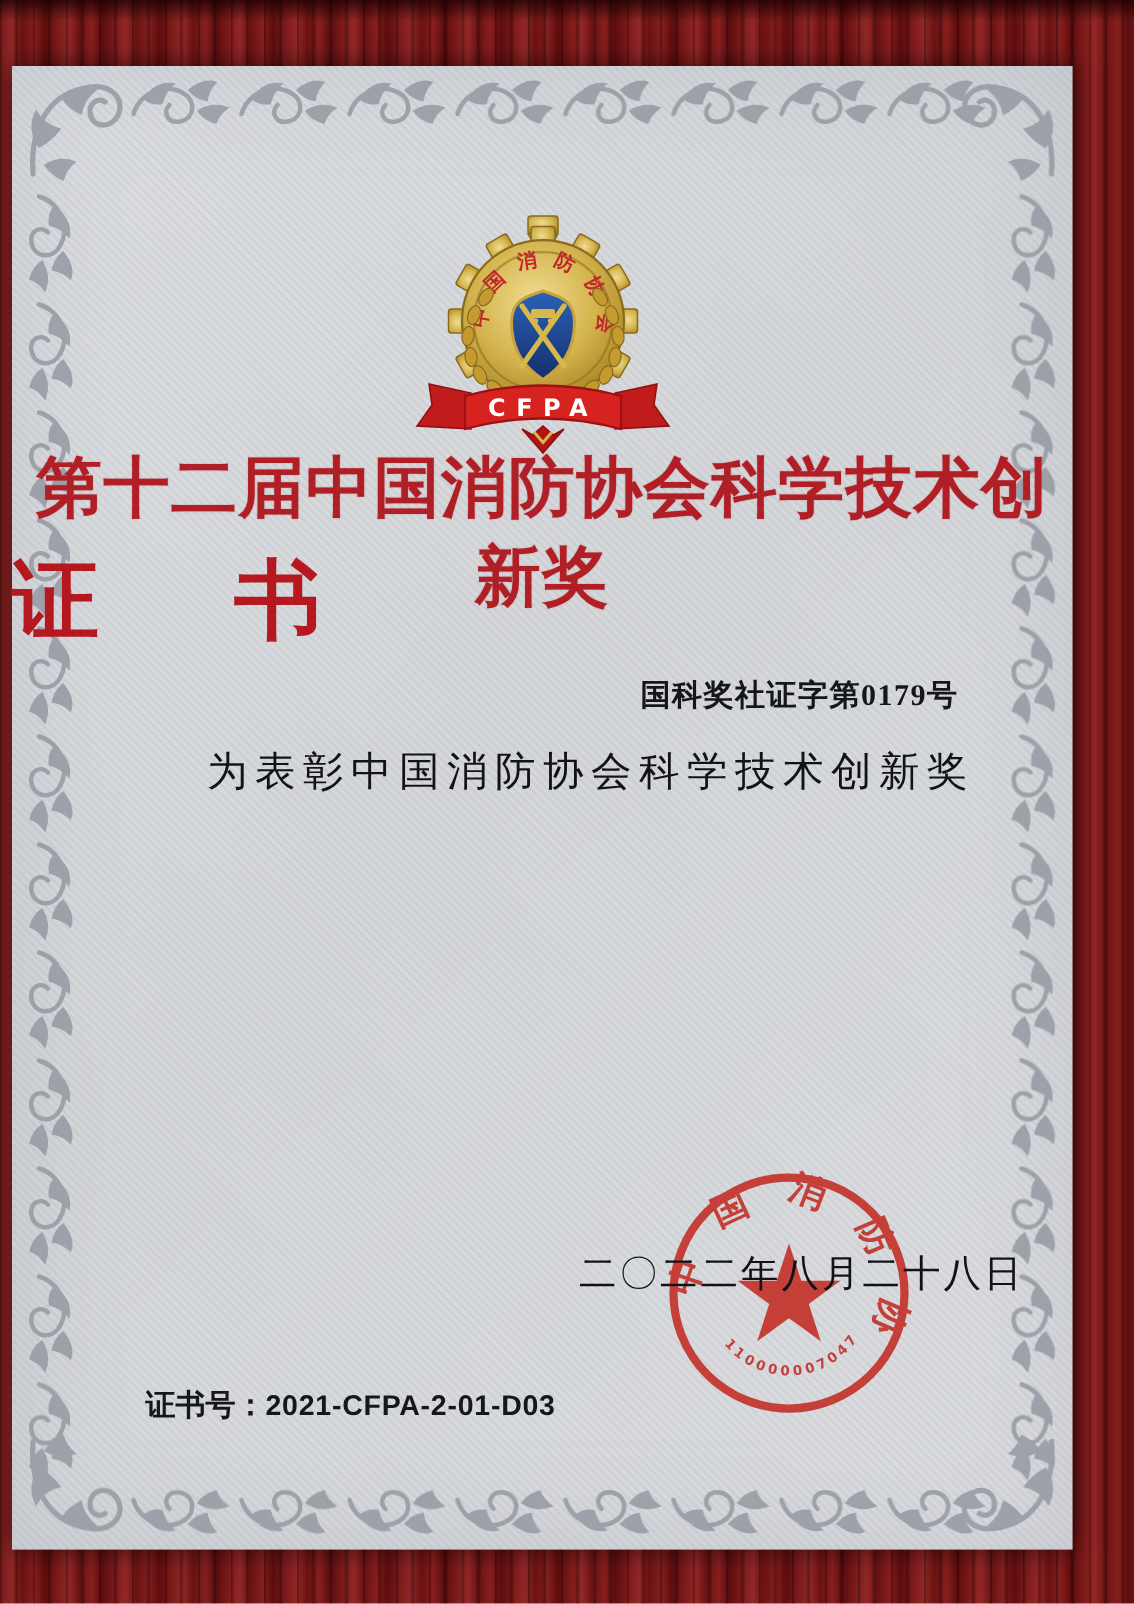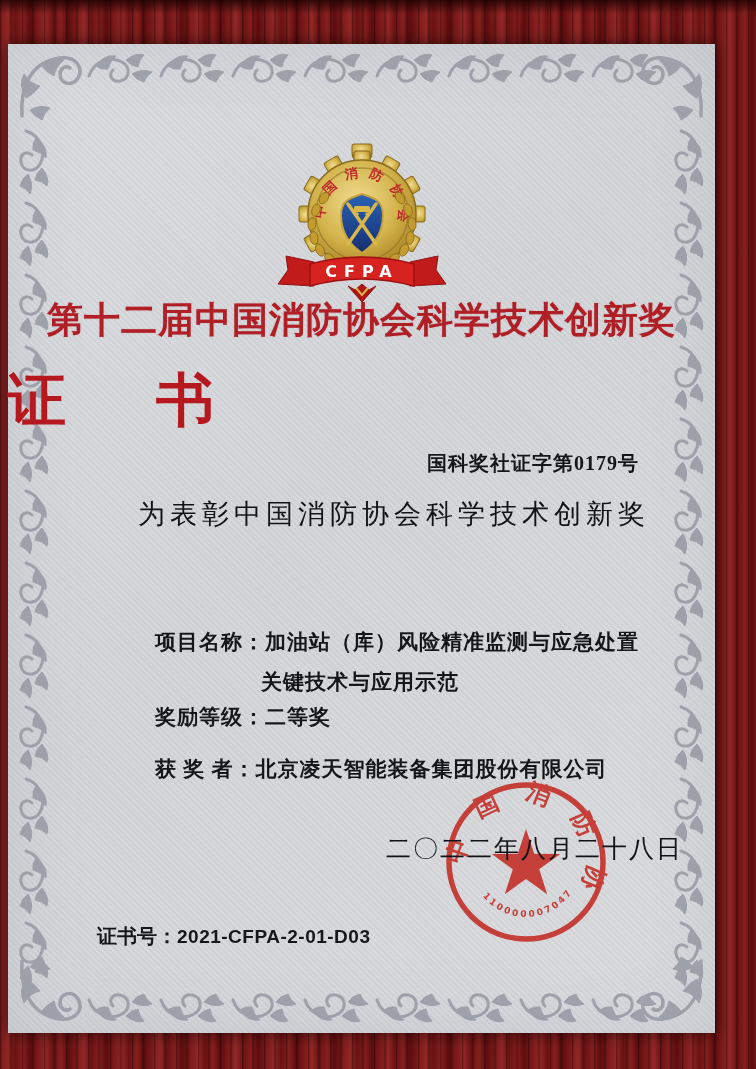--- a/index.html
+++ b/index.html
@@ -30,21 +30,21 @@
     box-shadow:0 0 16px rgba(0,0,0,.6), inset 0 0 70px rgba(150,155,168,.28);
     z-index:2;
   }
   .border-svg{position:absolute;left:0;top:0;}
   .content{position:absolute;inset:0;color:#17181c;}
 
   .emblem{position:absolute;left:50%;top:92px;transform:translateX(-50%);}
 
   .award-title{
     position:absolute;top:252px;left:0;width:100%;
-    text-align:center;font-size:36px;font-weight:bold;
+    text-align:center;font-size:44px;font-weight:bold;
     color:#b01f26;letter-spacing:1px;
     text-shadow:0 0 1px rgba(176,31,38,.45);
   }
   .cert-word{
     position:absolute;top:318px;left:0;width:100%;
     text-align:left;font-size:58px;font-weight:bold;
     color:#b5191f;letter-spacing:16px;
   }
   .serial{
     position:absolute;top:406px;right:76px;
@@ -225,32 +225,20 @@
       </svg>
 
       <div class="award-title">第十二届中国消防协会科学技术创新奖</div>
       <div class="cert-word">证　书</div>
       <div class="serial">国科奖社证字第0179号</div>
 
       <div class="body-text">
         <span class="indent"></span><span>为表彰中国消防协会科学技术创新奖</span><br>
       </div>
 
-      <div class="fields">
-        <div class="f-line1">
-          <span>项目名称：</span><span>加油站（库）风险精准监测与应急处置</span>
-        </div>
-        <div class="f-line2">关键技术与应用示范</div>
-        <div class="f-grade">
-          <span>奖励等级：</span><span>二等奖</span>
-        </div>
-        <div class="f-winner">
-          <span>获 奖 者：</span><span>北京凌天智能装备集团股份有限公司</span>
-        </div>
-      </div>
 
       <svg class="seal" width="190" height="190" viewBox="0 0 190 190">
         <defs>
           <path id="sealTop" d="M40.6 120.4 A 60 60 0 1 1 149.4 120.4" fill="none"></path>
           <path id="sealBottom" d="M50 126.6 A 55 55 0 0 0 140 126.6" fill="none"></path>
         </defs>
         <circle cx="95" cy="95" r="77" fill="none" stroke="#c4342e" stroke-width="5.5"></circle>
         <path d="M95 62 L103.2 86.8 L129.3 86.9 L108.2 102.3 L116.2 127.2 L95 111.9 L73.8 127.2 L81.8 102.3 L60.7 86.9 L86.8 86.8 Z" fill="#c4342e"></path>
         <text font-size="24" font-weight="bold" fill="#c4342e" letter-spacing="24" font-family="Liberation Serif, DejaVu Serif, serif">
           <textPath href="#sealTop" startOffset="22">中国消防协会</textPath>

